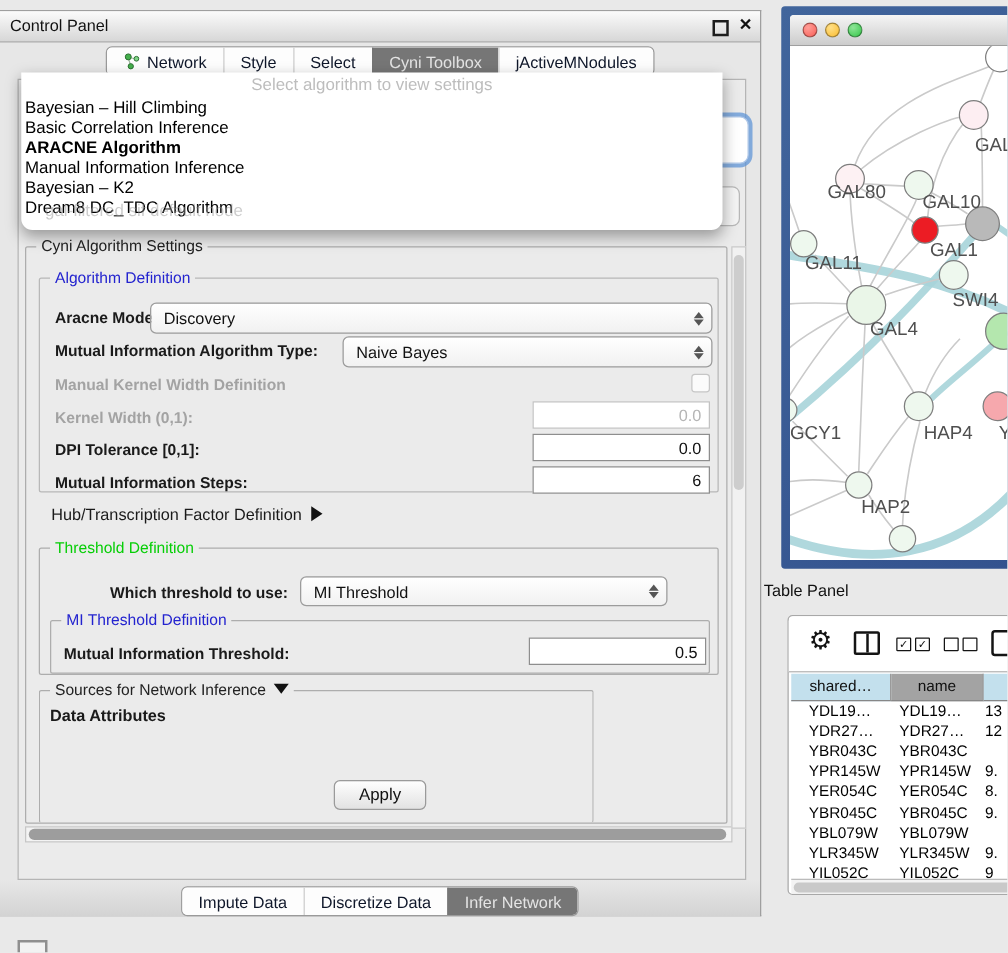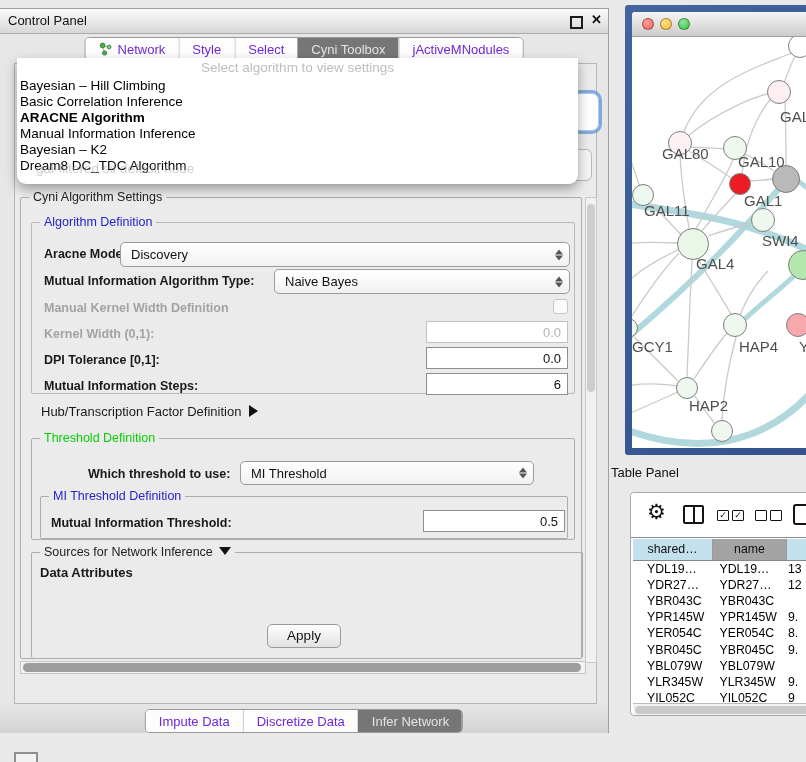--- a/index.html
+++ b/index.html
@@ -9,21 +9,21 @@
   
   .win{position:absolute;left:0;top:8px;width:609px;height:725px;background:#e7e7e7;border:1px solid #9f9f9f;border-left:none;box-sizing:border-box;}
   .titlebar{position:absolute;left:0;top:0;right:0;height:24px;background:linear-gradient(#fbfbfb,#d7d7d7);border-bottom:1px solid #ababab;}
   .titlebar .ttl{position:absolute;left:8px;top:4px;font-size:13px;color:#111;}
   .float-btn{position:absolute;right:25px;top:7px;width:9px;height:9px;border:2px solid #1c1c1c;background:transparent;}
   .close-btn{position:absolute;right:6px;top:4px;font-size:13px;font-weight:bold;color:#111;line-height:14px;}
 
   .tabgroup{position:absolute;display:flex;border:1px solid #9a9a9a;border-radius:5px;background:#fff;overflow:hidden;height:22px;align-items:stretch;left:50%;transform:translateX(-50%);}
   .tabgroup.top{top:28px;}
   .tabgroup.bottom{top:700px;}
-  .tab{padding:0 13px;font-size:13px;color:#6d28d9;display:flex;align-items:center;gap:5px;border-left:1px solid #cdcdcd;white-space:nowrap;background:#fdfdfd;}
+  .tab{padding:0 13px;font-size:13px;color:#0f172a;display:flex;align-items:center;gap:5px;border-left:1px solid #cdcdcd;white-space:nowrap;background:#fdfdfd;}
   .tab:first-child{border-left:none;}
   .tab.selected{background:#767676;color:#e4e4e4;border-left-color:#767676;}
   .bottomstrip{position:absolute;left:0;right:0;top:695px;height:29px;background:linear-gradient(#e7e7e7,#d3d3d3);}
 
   .inner{position:absolute;left:14px;top:54px;width:583px;height:641px;background:#ebebeb;border:1px solid #b5b5b5;box-sizing:border-box;}
 
   
   .under-combo{position:absolute;left:30px;top:140px;width:560px;height:30px;border:1px solid #b8b8b8;border-radius:6px;background:#f4f4f4;z-index:5;}
   .focus-frag{position:absolute;left:553px;top:84px;width:44px;height:36px;border-radius:7px;background:#fff;border:1px solid #b0c8e8;box-shadow:0 0 0 3px rgba(96,150,215,.75);z-index:5;}
 
@@ -220,21 +220,21 @@
             </span>
         </div>
 
         <div class="fs" style="left:8px;top:57px;width:528px;height:43px;">
           <span class="legend blue">MI Threshold Definition</span>
           <span class="lbl" style="left:10px;top:19px;">Mutual Information Threshold:</span>
           <div class="field" style="left:382px;top:13px;width:142px;height:22px;">0.5</div>
         </div>
       </div>
 
-      <div class="fs" style="left:10px;top:354px;width:552px;height:106px;border-bottom:none;">
+      <div class="fs" style="left:10px;top:354px;width:444px;height:106px;border-bottom:none;">
         <span class="legend"><span>Sources for Network Inference</span><span class="tri-down"></span></span>
         <span class="lbl" style="left:8px;top:12px;font-size:13px;">Data Attributes</span>
       </div>
     </div>
 
     <div class="hscroll" style="left:20px;top:652px;width:566px;height:13px;">
       <div class="thumb" style="width:558px;"></div>
     </div>
 
     <div class="vscroll" style="left:585px;top:188px;width:12px;height:466px;">

